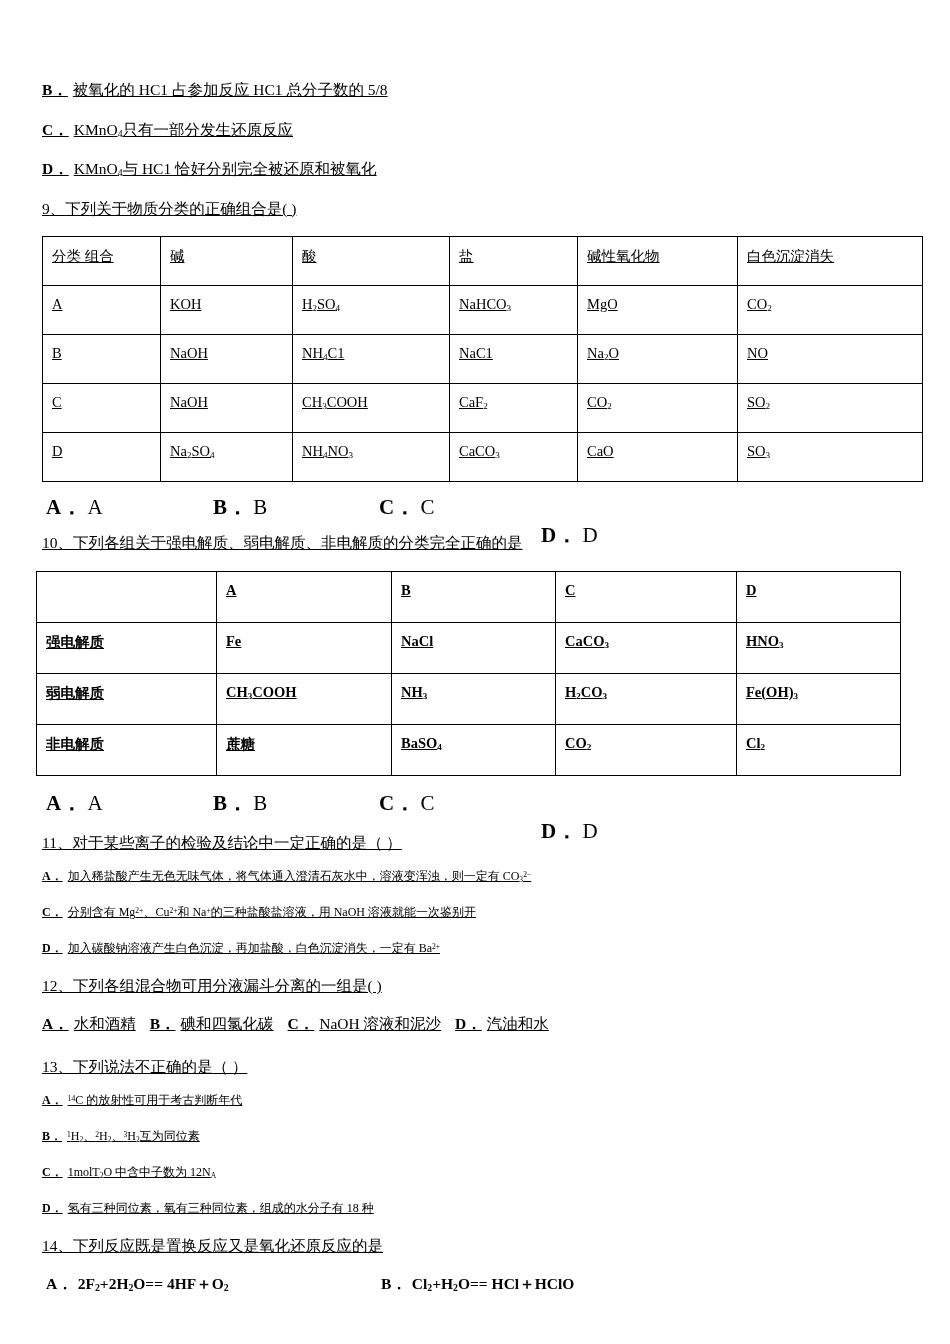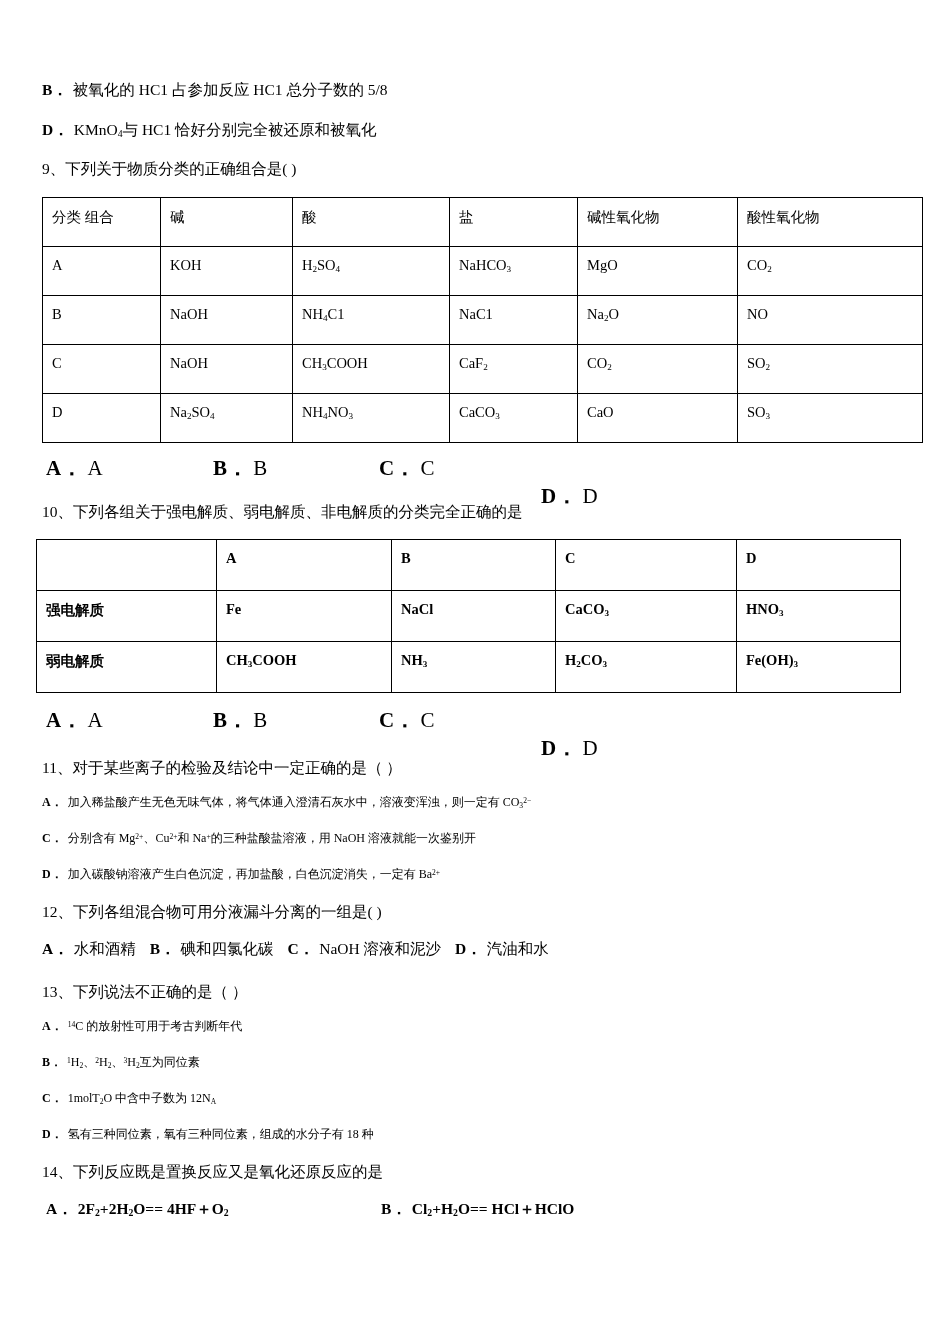--- a/index.html
+++ b/index.html
@@ -13,39 +13,40 @@
     font-family: "Liberation Serif", "DejaVu Serif", serif;
     color: #000000;
     -webkit-font-smoothing: none;
   }
   .page {
     position: relative;
     width: 950px;
     height: 1344px;
     box-sizing: border-box;
     padding: 82px 30px 0 42px;
+    text-decoration: underline;
   }
 
   
   .line {
     font-size: 15.5px;
     line-height: 1.0;
     margin: 0 0 24px 0;
     white-space: nowrap;
   }
   .opt {
     font-size: 12px;
     line-height: 1.0;
     margin: 0 0 24px 0;
     white-space: nowrap;
   }
   .qline {
     font-size: 15.5px;
     line-height: 1.0;
-    margin: 12px 0 20px 0;
+    margin: 4px 0 20px 0;
     white-space: nowrap;
   }
   .lbl {
     font-weight: bold;
     font-family: "Liberation Serif", serif;
   }
   .lbl-sp { padding-right: 5px; }
 
   sub, sup {
     font-size: 63%;
@@ -145,20 +146,23 @@
 </style>
 </head>
 <body>
 
 <div class="page">
 
   <div class="line">
     <span class="lbl lbl-sp">B．</span><span>被氧化的 HC1 占参加反应 HC1 总分子数的 5/8</span>
   </div>
 
+  <div class="line">
+    <span class="lbl lbl-sp">C．</span><span>KMnO</span><sub>4</sub><span>只有一部分发生还原反应</span>
+  </div>
 
   <div class="line">
     <span class="lbl lbl-sp">D．</span><span>KMnO</span><sub>4</sub><span>与 HC1 恰好分别完全被还原和被氧化</span>
   </div>
 
   <div class="qline">
     <span>9、</span><span>下列关于物质分类的正确组合是(      )</span>
   </div>
 
   <table id="table-classification">
@@ -170,21 +174,21 @@
         <col class="c4">
         <col class="c5">
     </colgroup>
     <tbody>
       <tr>
         <td>分类 组合</td>
         <td>碱</td>
         <td>酸</td>
         <td>盐</td>
         <td>碱性氧化物</td>
-        <td>酸性氧化物</td>
+        <td>白色沉淀消失</td>
       </tr>
 
       <tr>
         <td>A</td>
         <td>KOH</td>
         <td><span>H</span><sub>2</sub><span>SO</span><sub>4</sub></td>
         <td><span>NaHCO</span><sub>3</sub></td>
         <td>MgO</td>
         <td><span>CO</span><sub>2</sub></td>
       </tr>
@@ -259,20 +263,27 @@
       </tr>
 
       <tr>
         <td>弱电解质</td>
         <td><span>CH</span><sub>3</sub><span>COOH</span></td>
         <td><span>NH</span><sub>3</sub></td>
         <td><span>H</span><sub>2</sub><span>CO</span><sub>3</sub></td>
         <td><span>Fe(OH)</span><sub>3</sub></td>
       </tr>
 
+      <tr>
+        <td>非电解质</td>
+        <td><span>蔗糖</span></td>
+        <td><span>BaSO</span><sub>4</sub></td>
+        <td><span>CO</span><sub>2</sub></td>
+        <td><span>Cl</span><sub>2</sub></td>
+      </tr>
     </tbody>
   </table>
 
   <div class="sp-after-tbl-2"></div>
 
   <div class="abcd-row">
     <span class="choice ch0"><span class="lbl">A．</span>&nbsp;<span>A</span></span>
     <span class="choice ch1"><span class="lbl">B．</span>&nbsp;<span>B</span></span>
     <span class="choice ch2"><span class="lbl">C．</span>&nbsp;<span>C</span></span>
     <span class="choice ch3"><span class="lbl">D．</span>&nbsp;<span>D</span></span>

